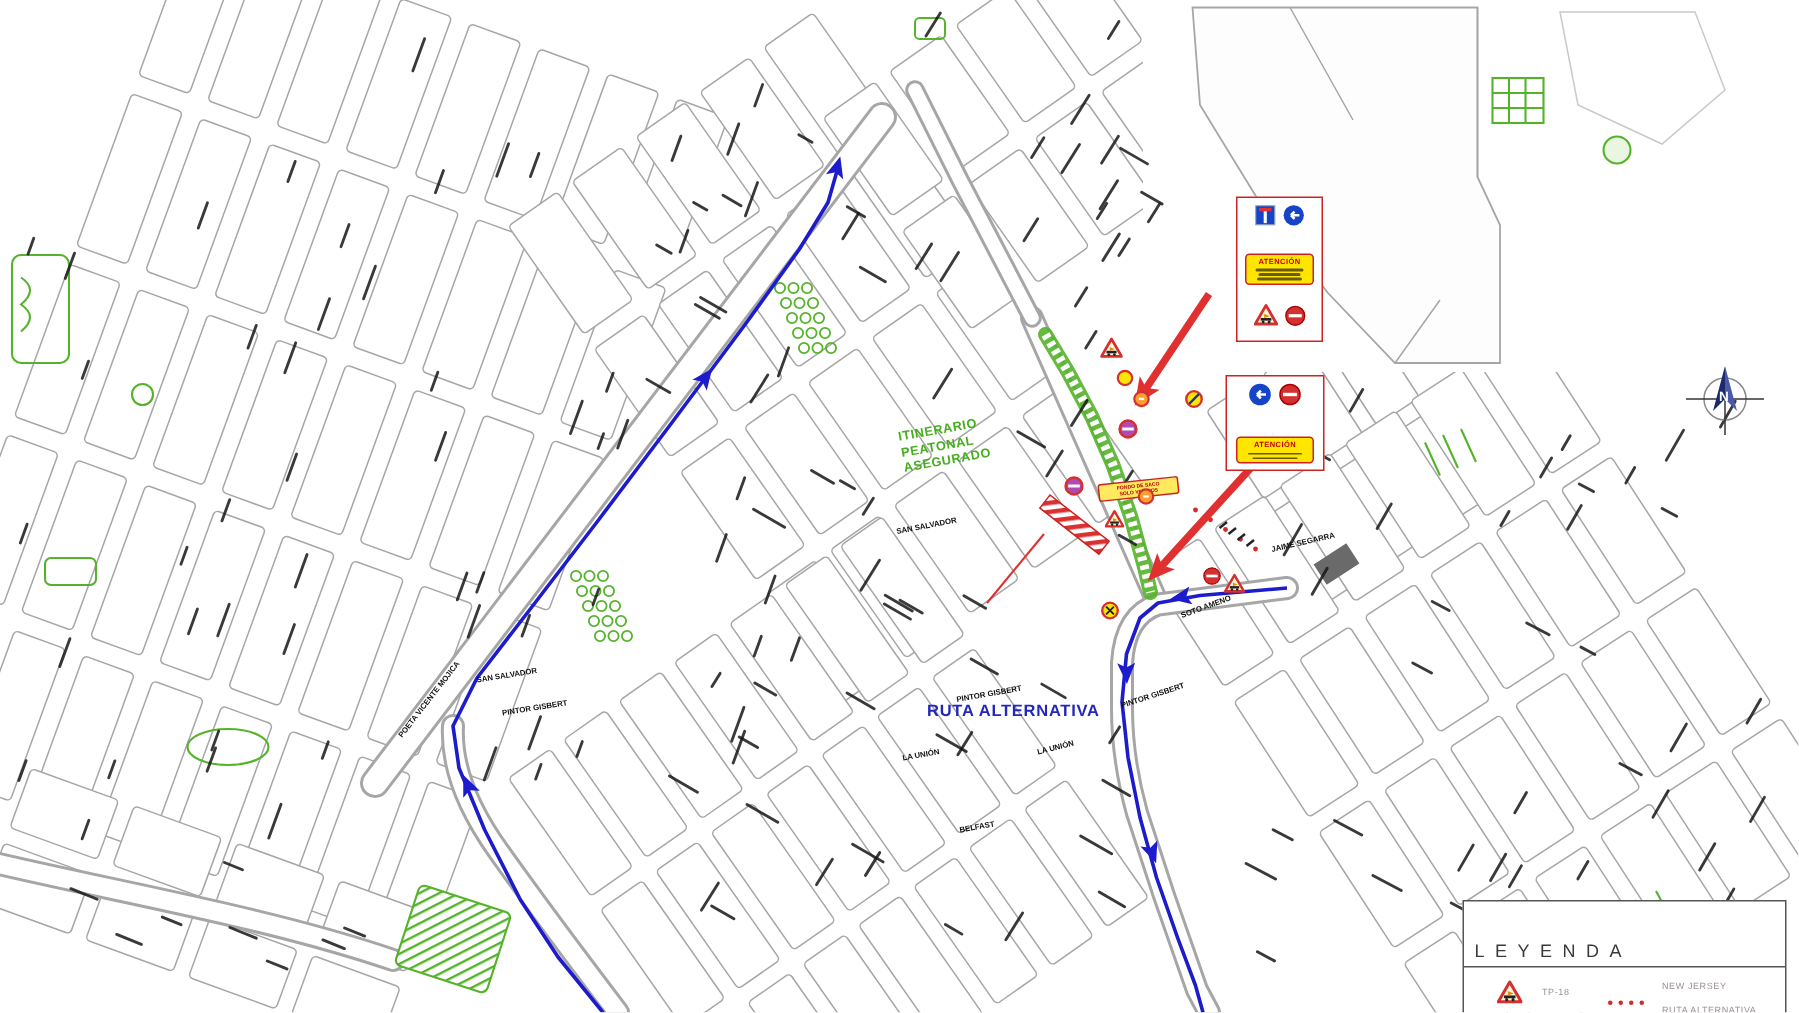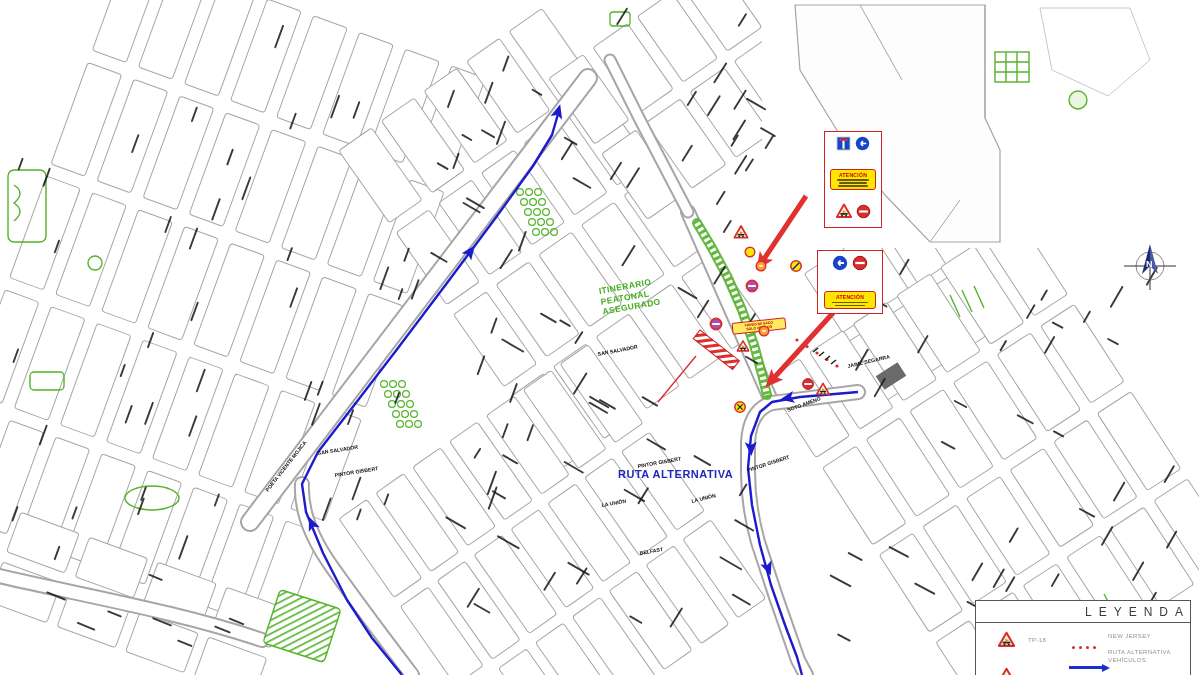--- a/index.html
+++ b/index.html
@@ -19,22 +19,22 @@
   .board{background:#fff;border:1.5px solid #cc2222;display:flex;flex-direction:column;
          align-items:center;justify-content:space-between;padding:4px 3px;box-sizing:border-box;}
   .board .row{display:flex;gap:4px;align-items:center;justify-content:center;}
   .att-plate{background:#ffe600;border:1.2px solid #cc2222;border-radius:3px;text-align:center;
              padding:2px 2px;box-sizing:border-box;}
   .att-plate .t{color:#c40000;font-weight:bold;font-size:5px;letter-spacing:.3px;}
   .att-plate .bar{height:1.5px;background:#6a5a00;margin:1.5px auto 0;border-radius:1px;}
   
   #legend{left:975px;top:600px;width:216px;height:86px;background:#fff;border:1.2px solid #555;
           box-sizing:border-box;}
-  #legend .title{border-bottom:1.2px solid #555;text-align:right;font-size:12px;color:#3a3a3a;
-          letter-spacing:7px;padding:4px 0 3px 7px;}
+  #legend .title{border-bottom:1.2px solid #555;text-align:left;font-size:12px;color:#3a3a3a;
+          letter-spacing:7px;padding:4px 0 3px 7px;margin-top:22px;}
   #legend .body{position:relative;height:56px;}
   #legend .lg-label{font-size:6px;color:#9b8f92;letter-spacing:.4px;white-space:nowrap;}
   .dots span{display:inline-block;width:3px;height:3px;border-radius:50%;background:#d42a2a;margin-right:4px;}
   .lg-arrow{display:inline-block;width:34px;height:0;border-top:3px solid #1c2fd1;position:relative;}
   .lg-arrow:after{content:"";position:absolute;right:-7px;top:-5.5px;border-left:8px solid #1c2fd1;
           border-top:4px solid transparent;border-bottom:4px solid transparent;}
 </style>
 </head>
 <body>
 

